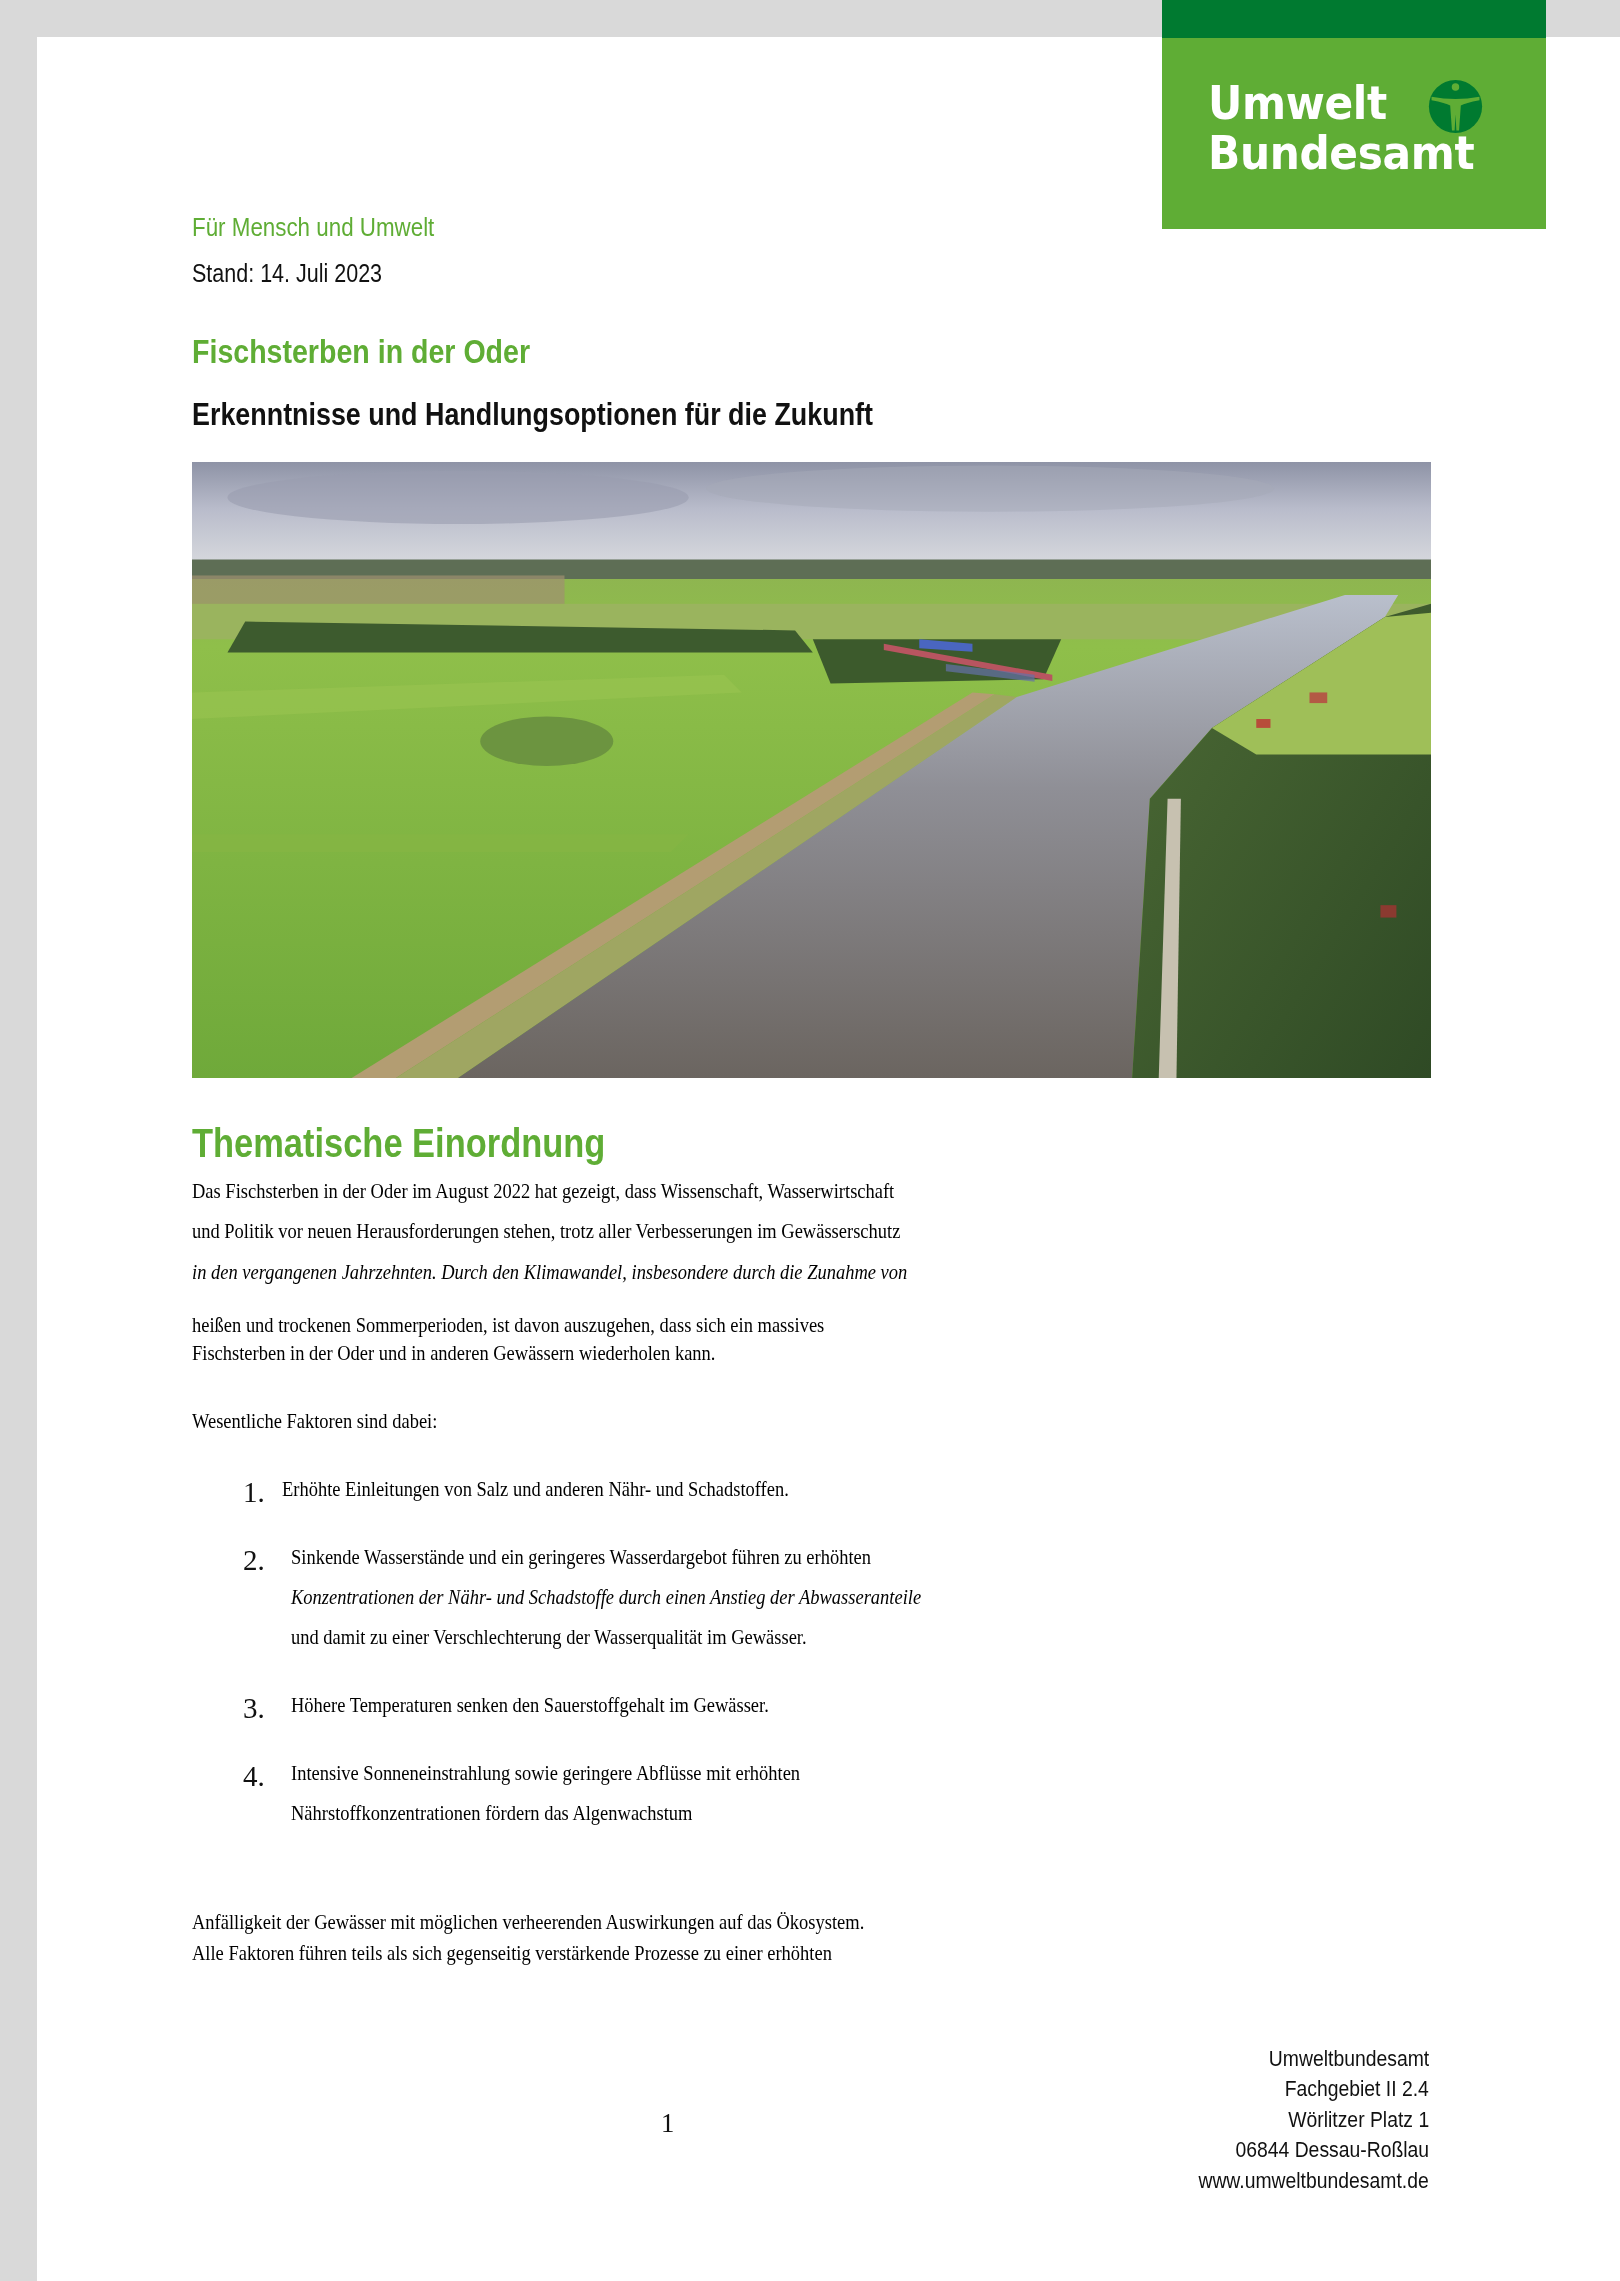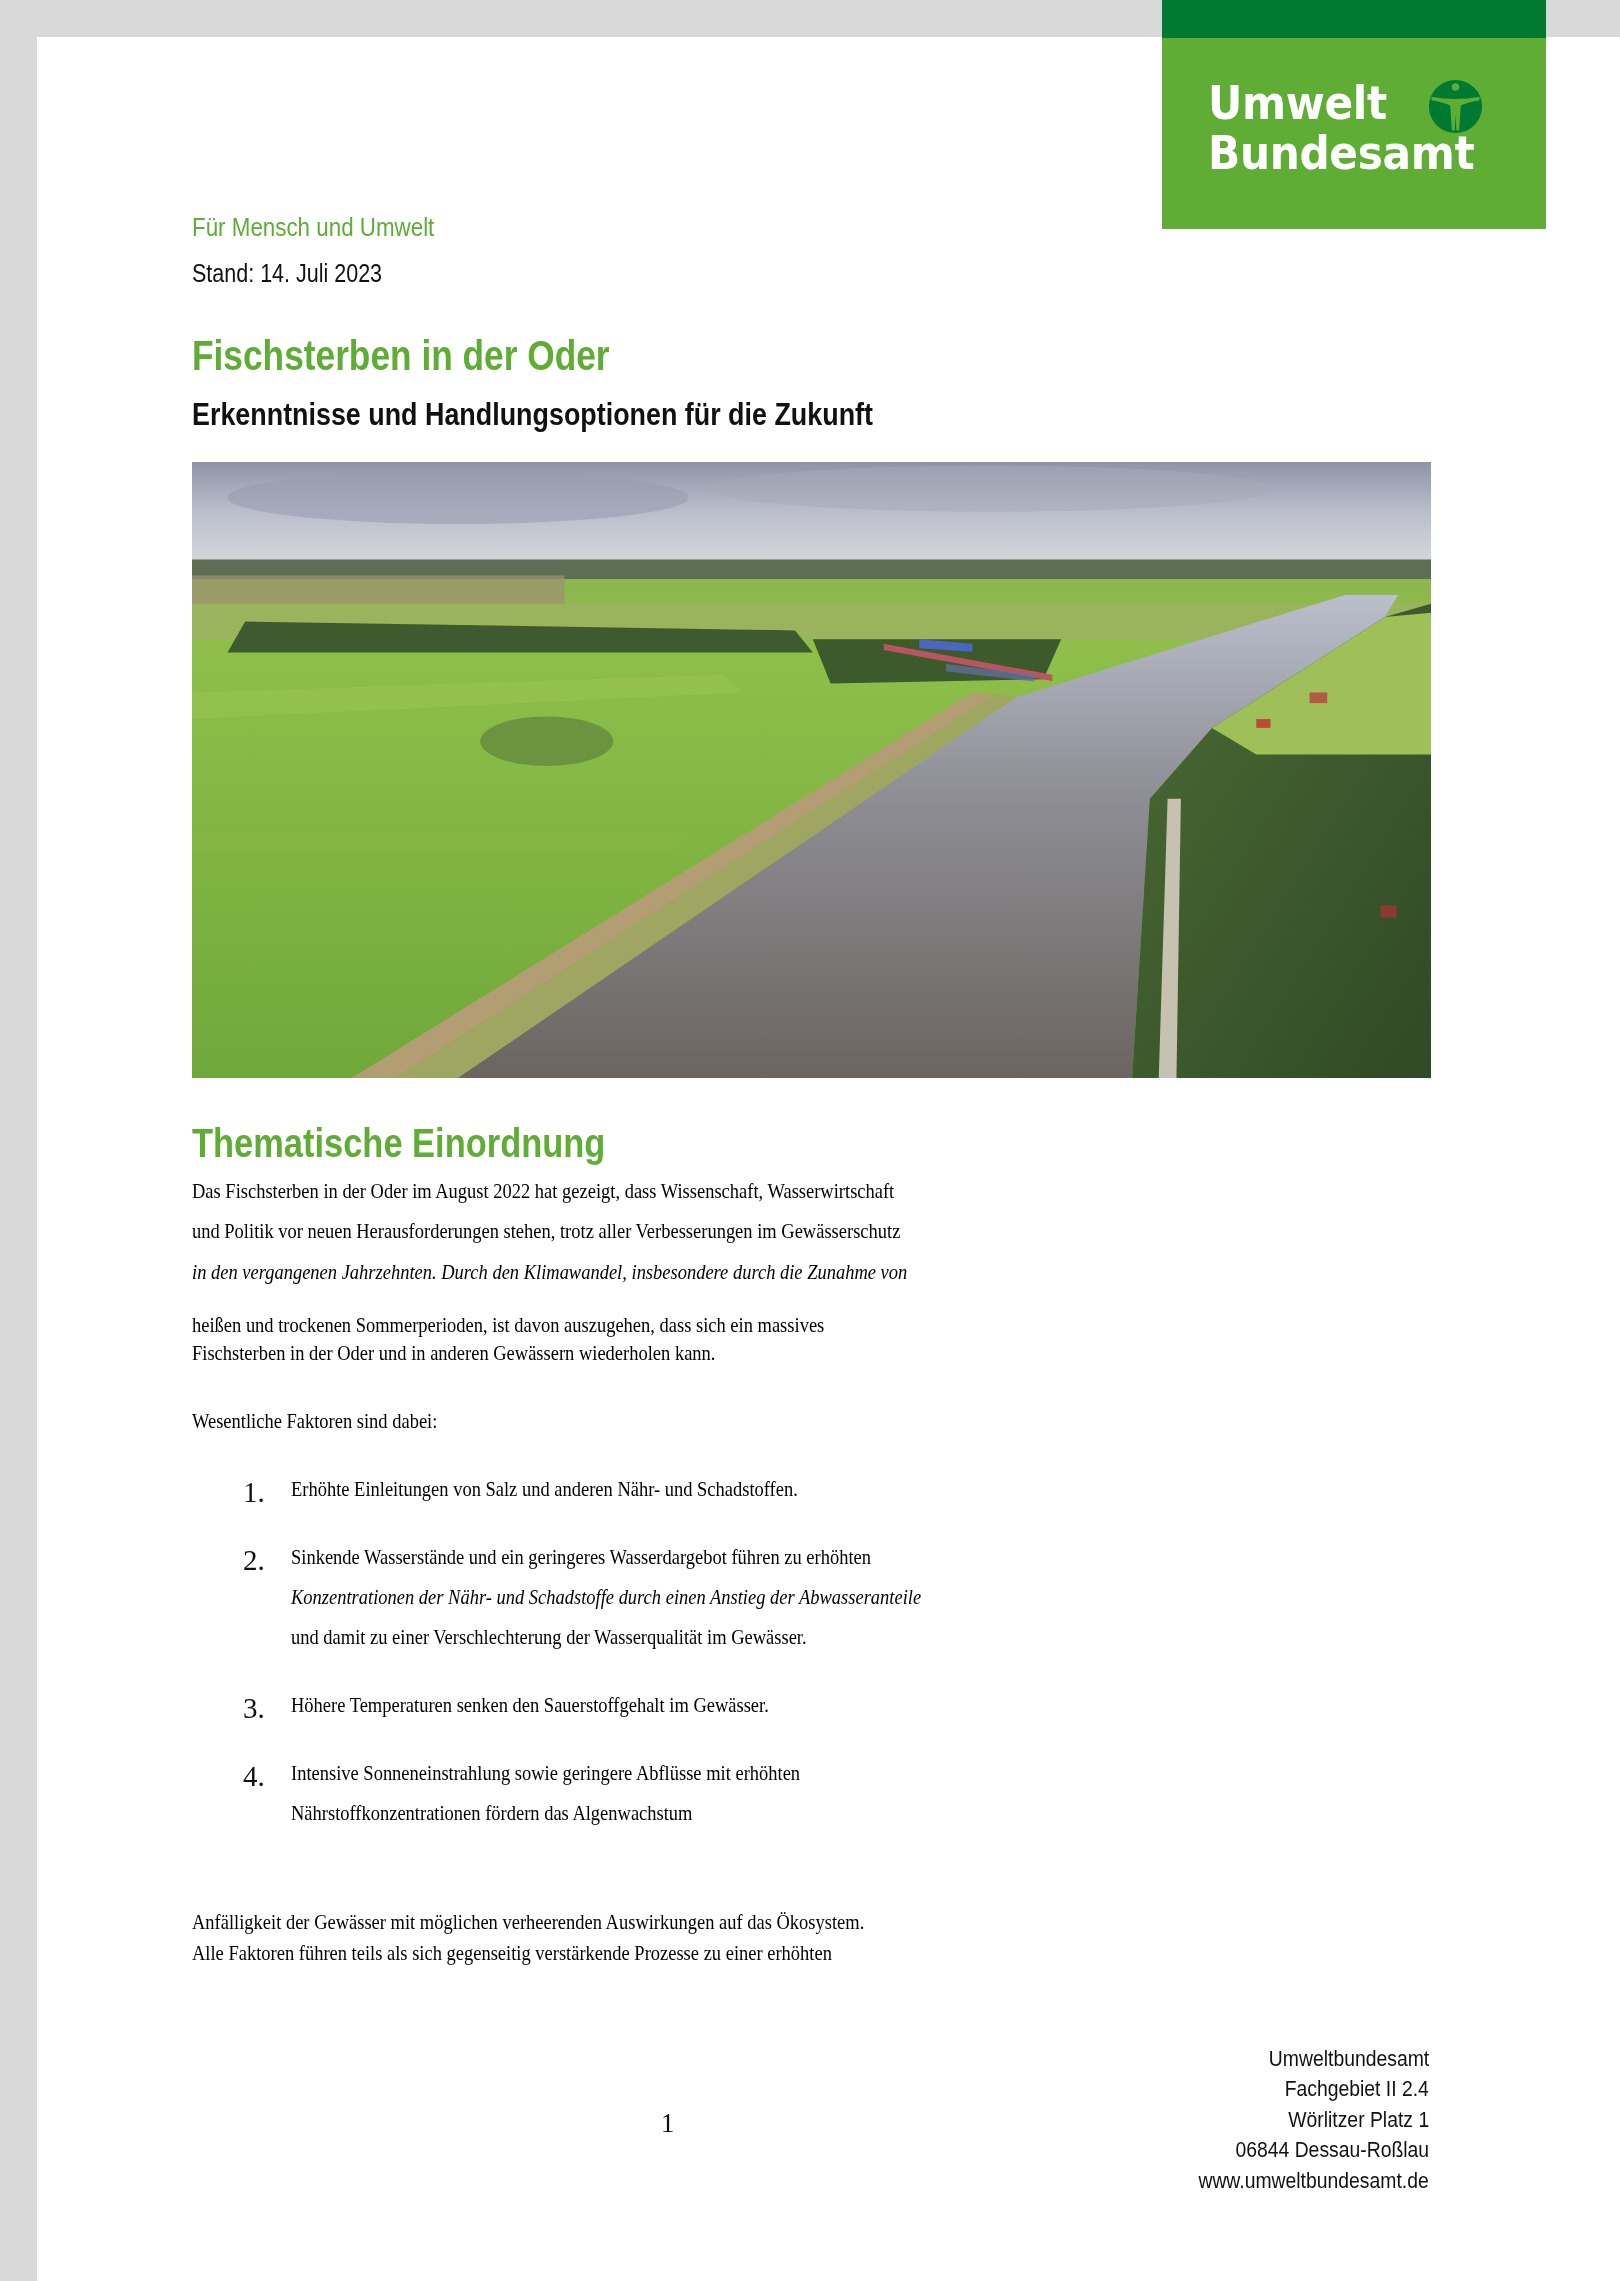--- a/index.html
+++ b/index.html
@@ -21,21 +21,21 @@
   .logo-strip { position: absolute; left: 0; top: 0; width: 100%; height: 38px; background: #007a30; }
   .logo-text {
     position: absolute; left: 46px; top: 78px; color: #ffffff;
     font-family: "DejaVu Sans", sans-serif; font-weight: bold; font-size: 46px; line-height: 50px;
     letter-spacing: -0.4px; transform: scaleX(0.92); transform-origin: 0 0;
   }
   .logo-icon { position: absolute; left: 266px; top: 79px; width: 55px; height: 55px; }
 
   .tagline { left: 192px; top: 212px; color: #5fad35; font-size: 26px; }
   .stand { left: 192px; top: 259px; color: #111; font-size: 25px; }
-  .title { left: 192px; top: 332px; color: #5fad35; font-size: 42px; font-weight: bold; }
+  .title { left: 192px; top: 332px; color: #5fad35; font-size: 34px; font-weight: bold; }
   .subtitle { left: 192px; top: 396px; color: #111; font-size: 32px; font-weight: bold; }
 
   .hero { position: absolute; left: 192px; top: 462px; width: 1239px; height: 616px; overflow: hidden; }
 
   .section { left: 192px; top: 1120px; color: #5fad35; font-size: 41px; font-weight: bold; }
 
   .body-line { color: #000000; font-size: 22px; }
   .num { color: #111; font-size: 29px; }
 
   .footer-line { right: 192px; color: #111; font-size: 22px; text-align: right; }
@@ -138,21 +138,21 @@
   <div class="abs serif body-line" style="left:192px; top:1259px;font-style:italic;"><span class="cond" style="transform: scaleX(0.84);">in den vergangenen Jahrzehnten. Durch den Klimawandel, insbesondere durch die Zunahme von</span></div>
   <div class="abs serif body-line" style="left:192px; top:1299px;margin-top:13px;"><span class="cond" style="transform: scaleX(0.84);">heißen und trockenen Sommerperioden, ist davon auszugehen, dass sich ein massives</span></div>
   <div class="abs serif body-line" style="left:192px; top:1340px;"><span class="cond" style="transform: scaleX(0.84);">Fischsterben in der Oder und in anderen Gewässern wiederholen kann.</span></div>
 </div>
 
 <div class="abs serif body-line" style="left:192px; top:1408px;"><span class="cond" style="transform: scaleX(0.84);">Wesentliche Faktoren sind dabei:</span></div>
 
 <div>
   <div>
     <div class="abs serif num" style="left:243px; top:1476px;">1.</div>
-    <div class="abs serif body-line" style="left:291px; top:1476px;text-align:center;"><span class="cond" style="transform: scaleX(0.84);">Erhöhte Einleitungen von Salz und anderen Nähr- und Schadstoffen.</span></div>
+    <div class="abs serif body-line" style="left:282px; top:1476px;text-align:center;"><span class="cond" style="transform: scaleX(0.84);">Erhöhte Einleitungen von Salz und anderen Nähr- und Schadstoffen.</span></div>
   </div>
   <div>
     <div class="abs serif num" style="left:243px; top:1544px;">2.</div>
     <div class="abs serif body-line" style="left:291px; top:1544px;"><span class="cond" style="transform: scaleX(0.84);">Sinkende Wasserstände und ein geringeres Wasserdargebot führen zu erhöhten</span></div>
     <div class="abs serif body-line" style="left:291px; top:1584px;font-style:italic;"><span class="cond" style="transform: scaleX(0.84);">Konzentrationen der Nähr- und Schadstoffe durch einen Anstieg der Abwasseranteile</span></div>
     <div class="abs serif body-line" style="left:291px; top:1624px;"><span class="cond" style="transform: scaleX(0.84);">und damit zu einer Verschlechterung der Wasserqualität im Gewässer.</span></div>
   </div>
   <div>
     <div class="abs serif num" style="left:243px; top:1692px;">3.</div>
     <div class="abs serif body-line" style="left:291px; top:1692px;"><span class="cond" style="transform: scaleX(0.84);">Höhere Temperaturen senken den Sauerstoffgehalt im Gewässer.</span></div>

